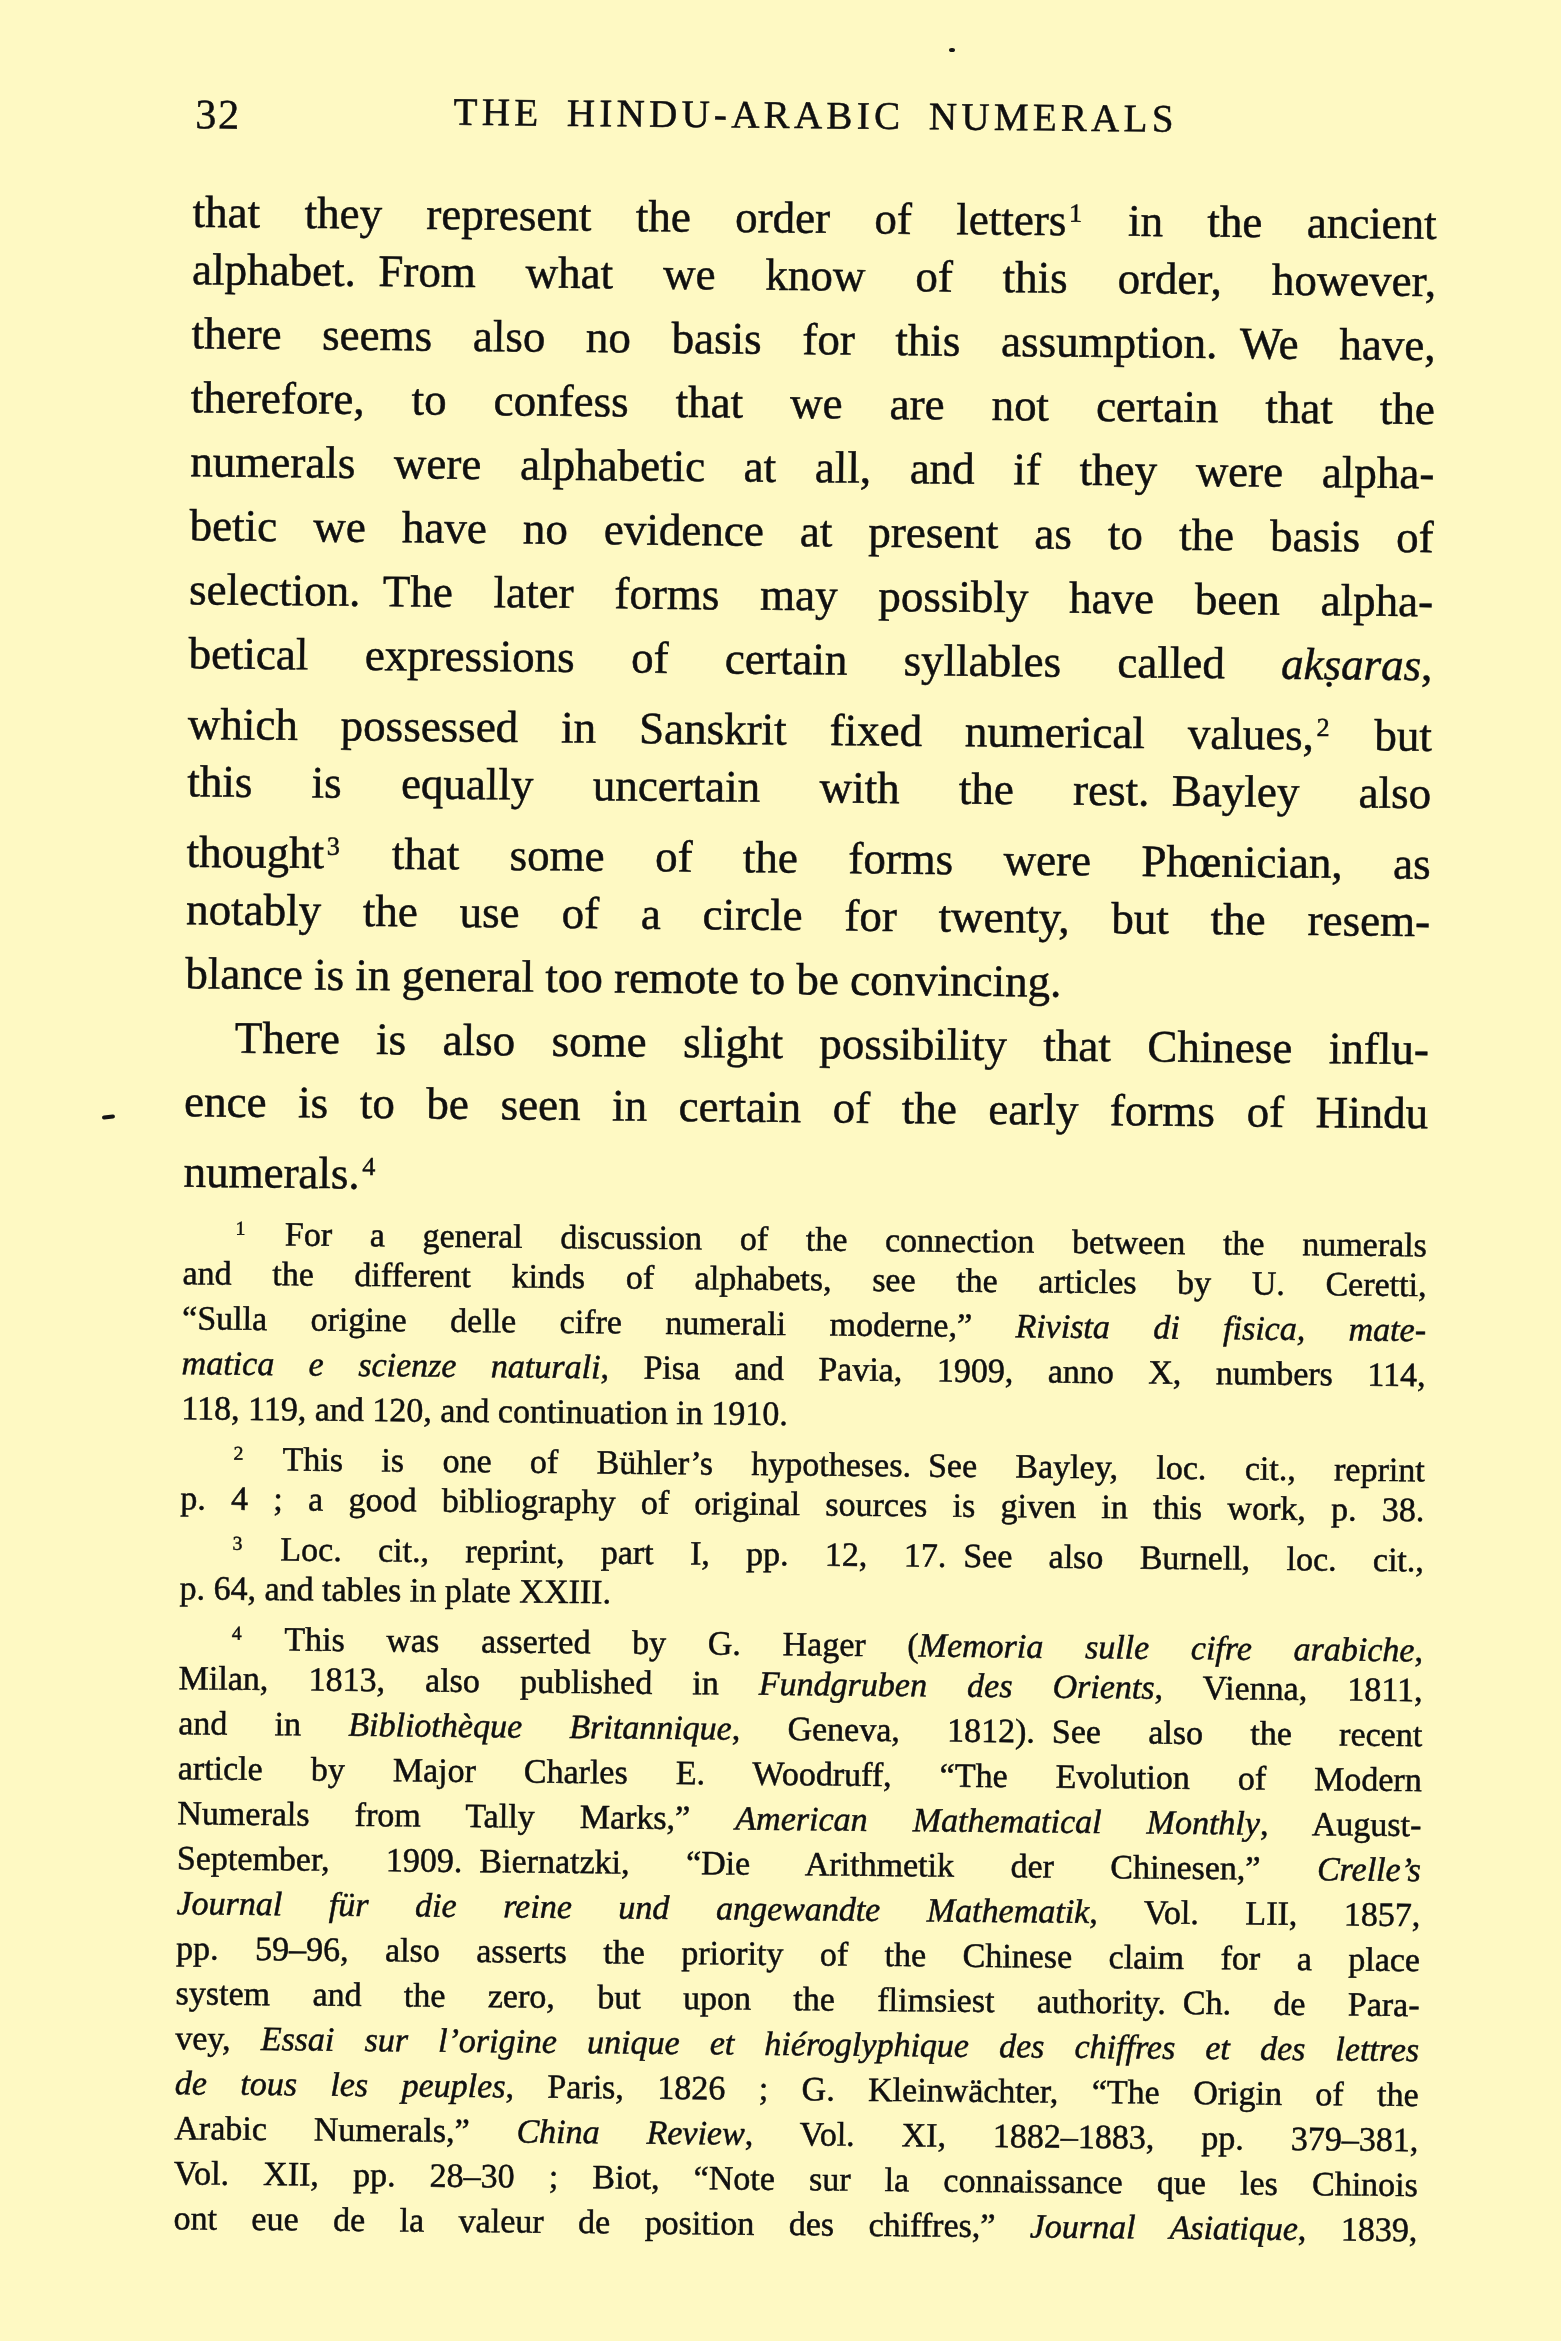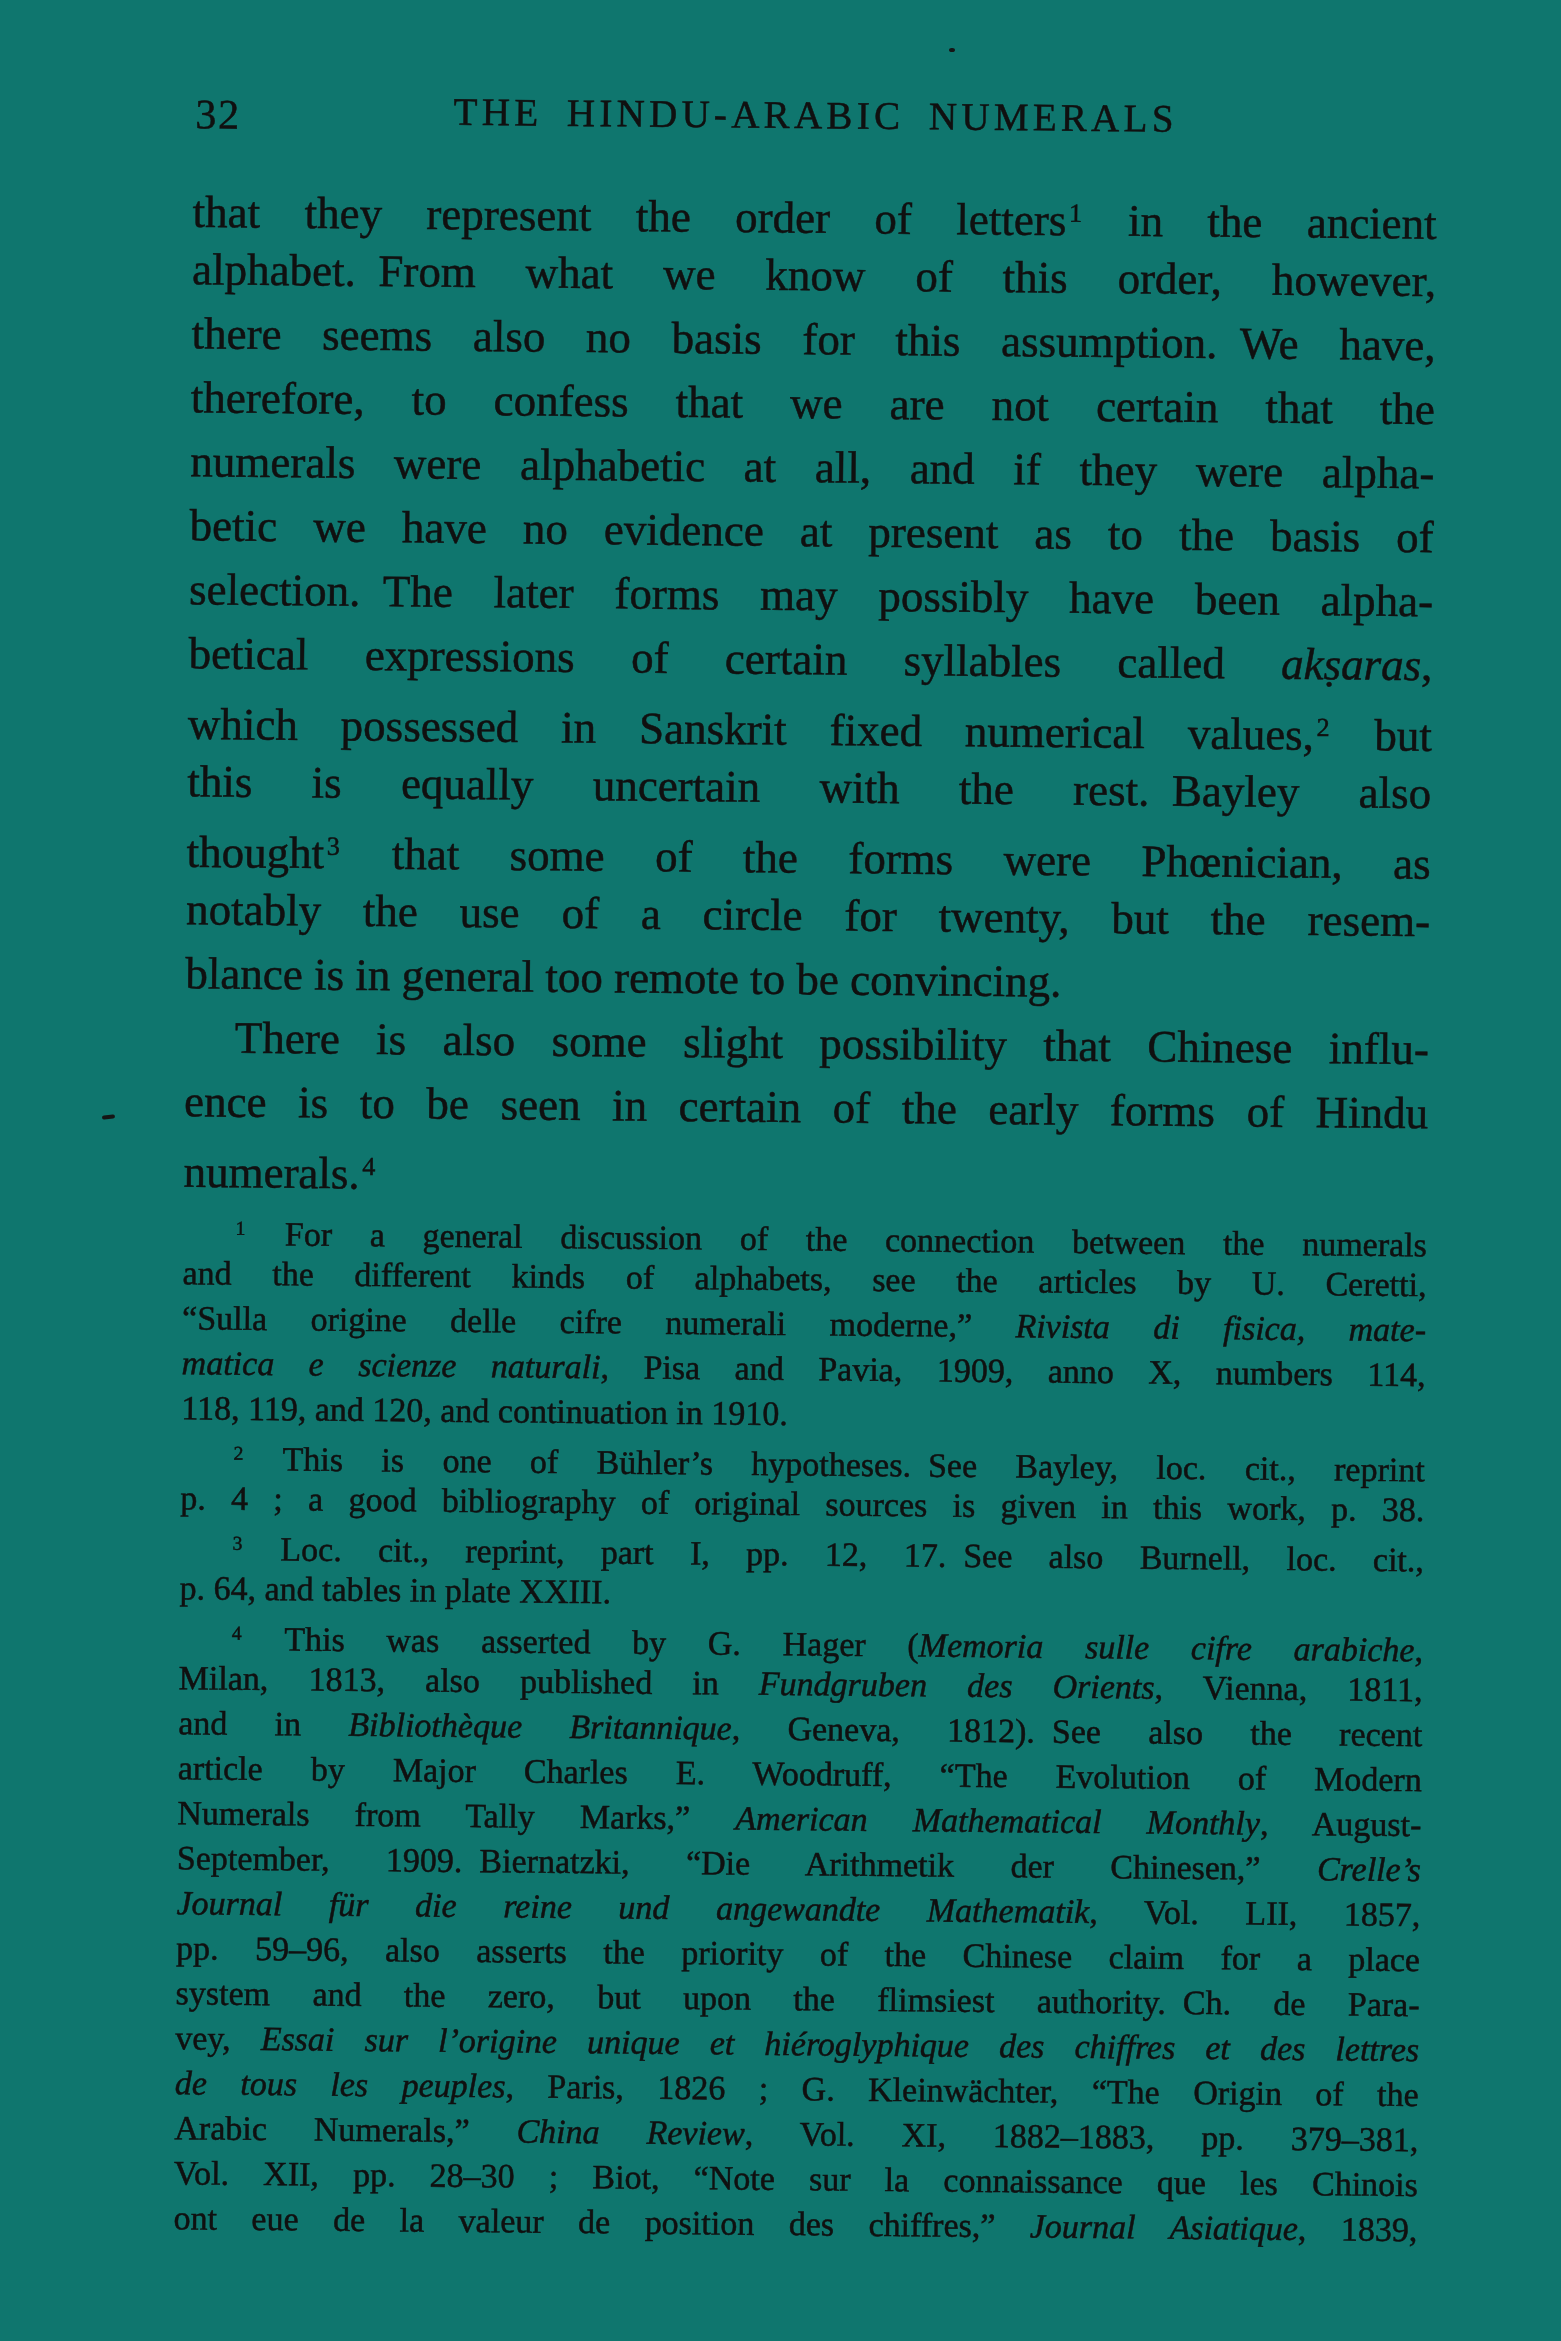--- a/index.html
+++ b/index.html
@@ -1,19 +1,19 @@
 <!DOCTYPE html>
 <html style="font-size:14px"><head>
 <meta charset="utf-8">
 <style>
   html,body{margin:0;padding:0;background:#e8e8e8;}
   .page{
     position:relative;
     width:1561px;height:2342px;
-    background:#0f766e;
+    background:#fef9c3;
     overflow:hidden;
     font-family:"Liberation Serif","DejaVu Serif",serif;
     color:#101010;
     -webkit-text-stroke:0.5px currentColor;
   }
   .rot{
     position:absolute;left:0;top:0;width:1561px;height:2342px;
     transform:rotate(0.55deg);
     transform-origin:781px 1128px;
   }

